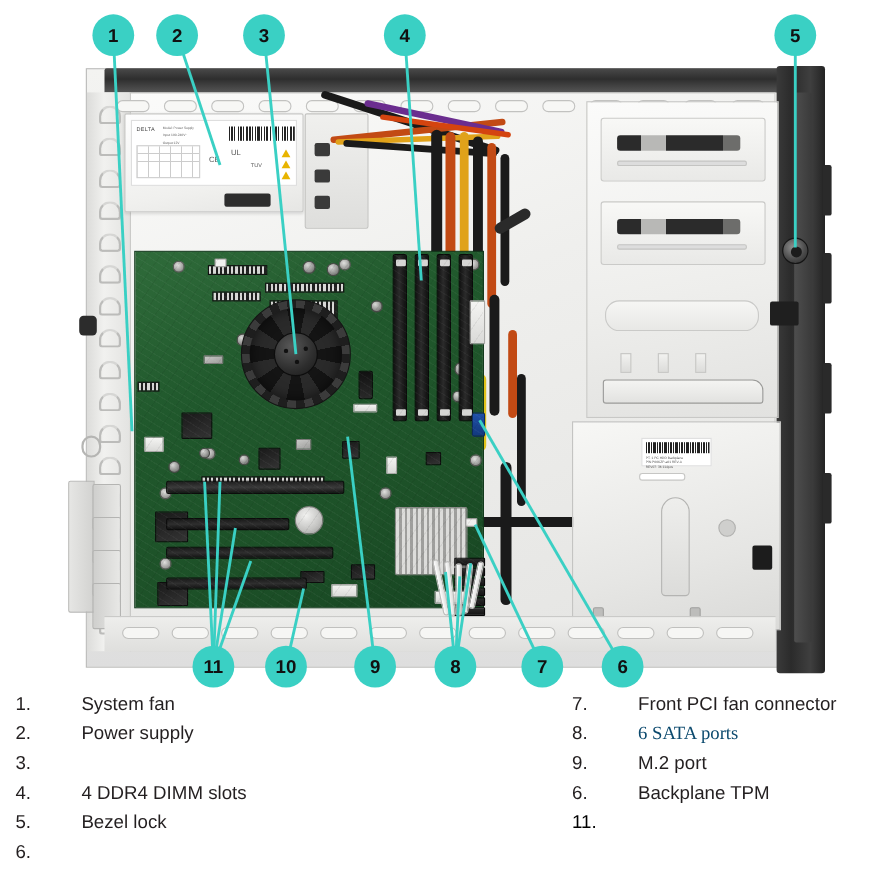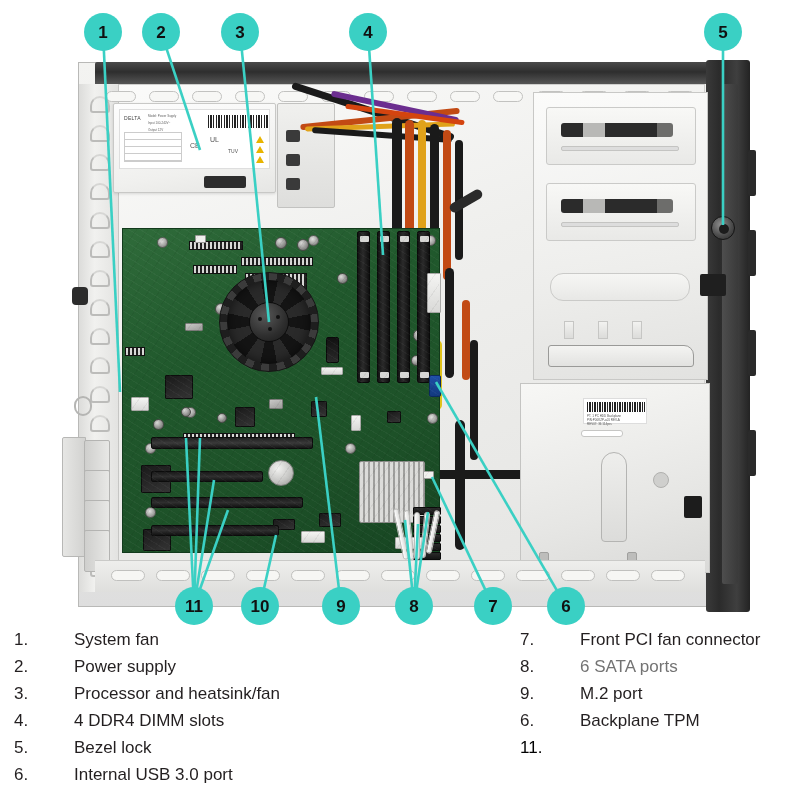--- a/index.html
+++ b/index.html
@@ -637,43 +637,41 @@
         <div class="legend-row">
           <div class="legend-num" style="color: rgb(35, 31, 32);">1.</div>
           <div class="legend-txt" style="color: rgb(35, 31, 32);">System fan</div>
         </div>
         <div class="legend-row">
           <div class="legend-num" style="color: rgb(35, 31, 32);">2.</div>
           <div class="legend-txt" style="color: rgb(35, 31, 32);">Power supply</div>
         </div>
         <div class="legend-row">
           <div class="legend-num" style="color: rgb(35, 31, 32);">3.</div>
-          <div class="legend-txt" style="color: rgb(35, 31, 32);">Processor and heatsink/fan</div>
         </div>
         <div class="legend-row">
           <div class="legend-num" style="color: rgb(35, 31, 32);">4.</div>
           <div class="legend-txt" style="color: rgb(35, 31, 32);">4 DDR4 DIMM slots</div>
         </div>
         <div class="legend-row">
           <div class="legend-num" style="color: rgb(35, 31, 32);">5.</div>
           <div class="legend-txt" style="color: rgb(35, 31, 32);">Bezel lock</div>
         </div>
         <div class="legend-row">
           <div class="legend-num" style="color: rgb(35, 31, 32);">6.</div>
-          <div class="legend-txt" style="color: rgb(35, 31, 32);">Internal USB 3.0 port</div>
         </div>
       </div>
     <div class="legend-col" id="legend-right" style="left:520px;">
         <div class="legend-row">
           <div class="legend-num" style="color: rgb(35, 31, 32);">7.</div>
           <div class="legend-txt" style="color: rgb(35, 31, 32);">Front PCI fan connector</div>
         </div>
         <div class="legend-row">
           <div class="legend-num" style="color: rgb(35, 31, 32);">8.</div>
-          <div class="legend-txt" style="color: #737373;">6 SATA ports</div>
+          <div class="legend-txt" style="color: #0c4a6e; font-family: Liberation Serif, serif;">6 SATA ports</div>
         </div>
         <div class="legend-row">
           <div class="legend-num" style="color: rgb(35, 31, 32);">9.</div>
           <div class="legend-txt" style="color: rgb(35, 31, 32);">M.2 port</div>
         </div>
         <div class="legend-row">
           <div class="legend-num" style="color: rgb(35, 31, 32);">6.</div>
           <div class="legend-txt" style="color: rgb(35, 31, 32);">Backplane TPM</div>
         </div>
         <div class="legend-row">

